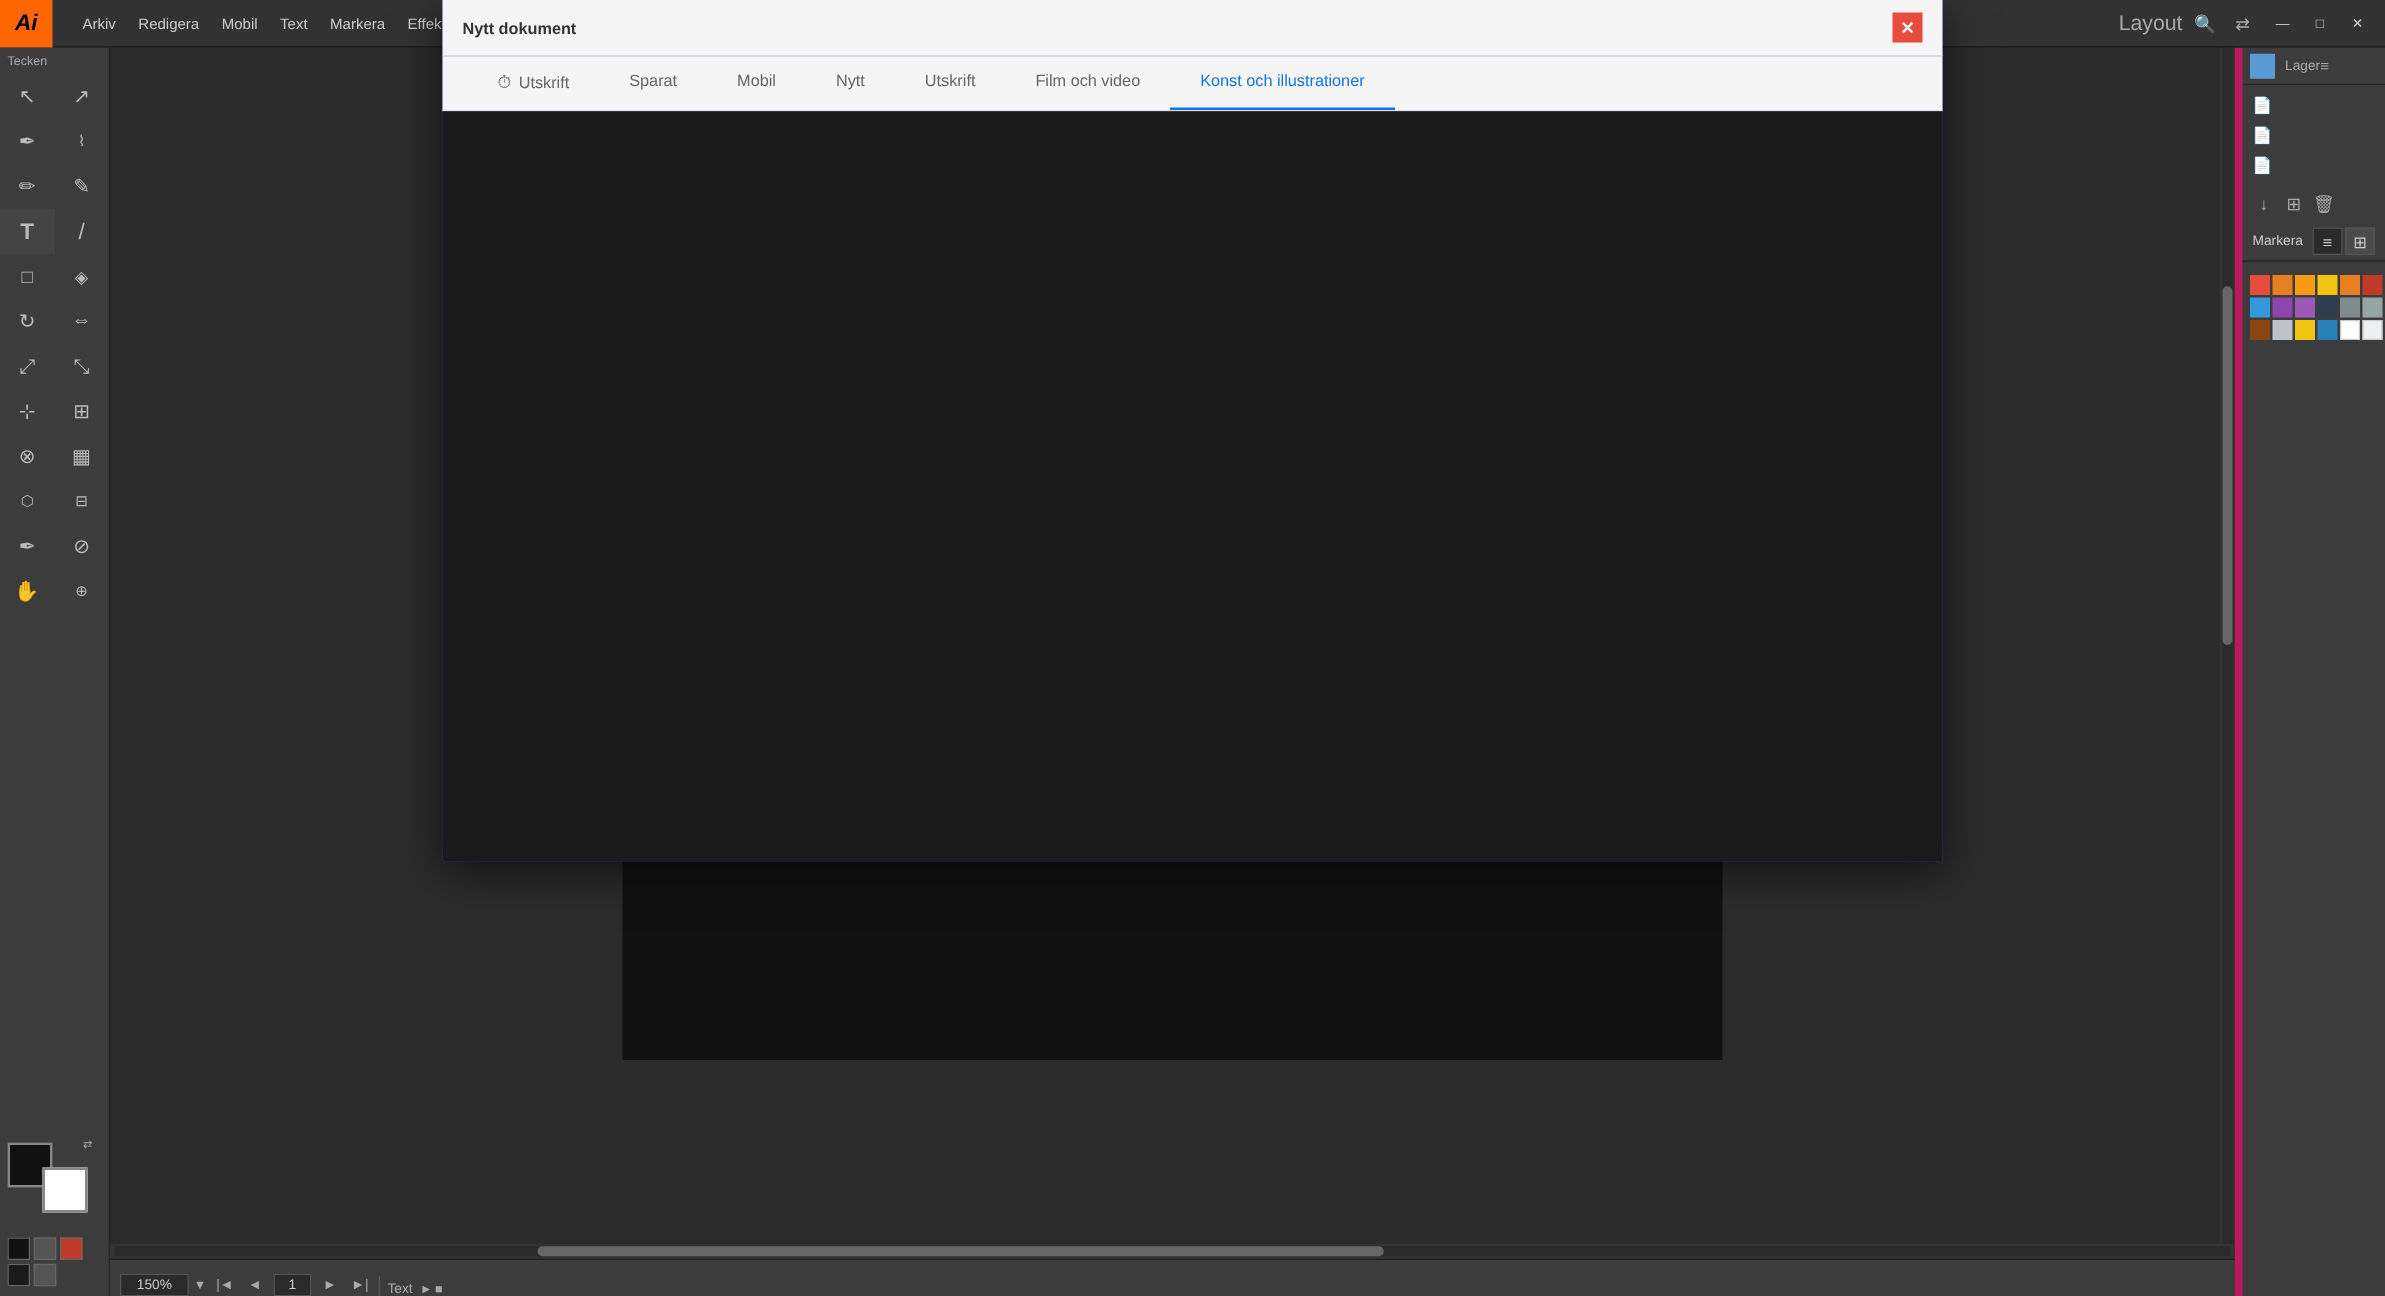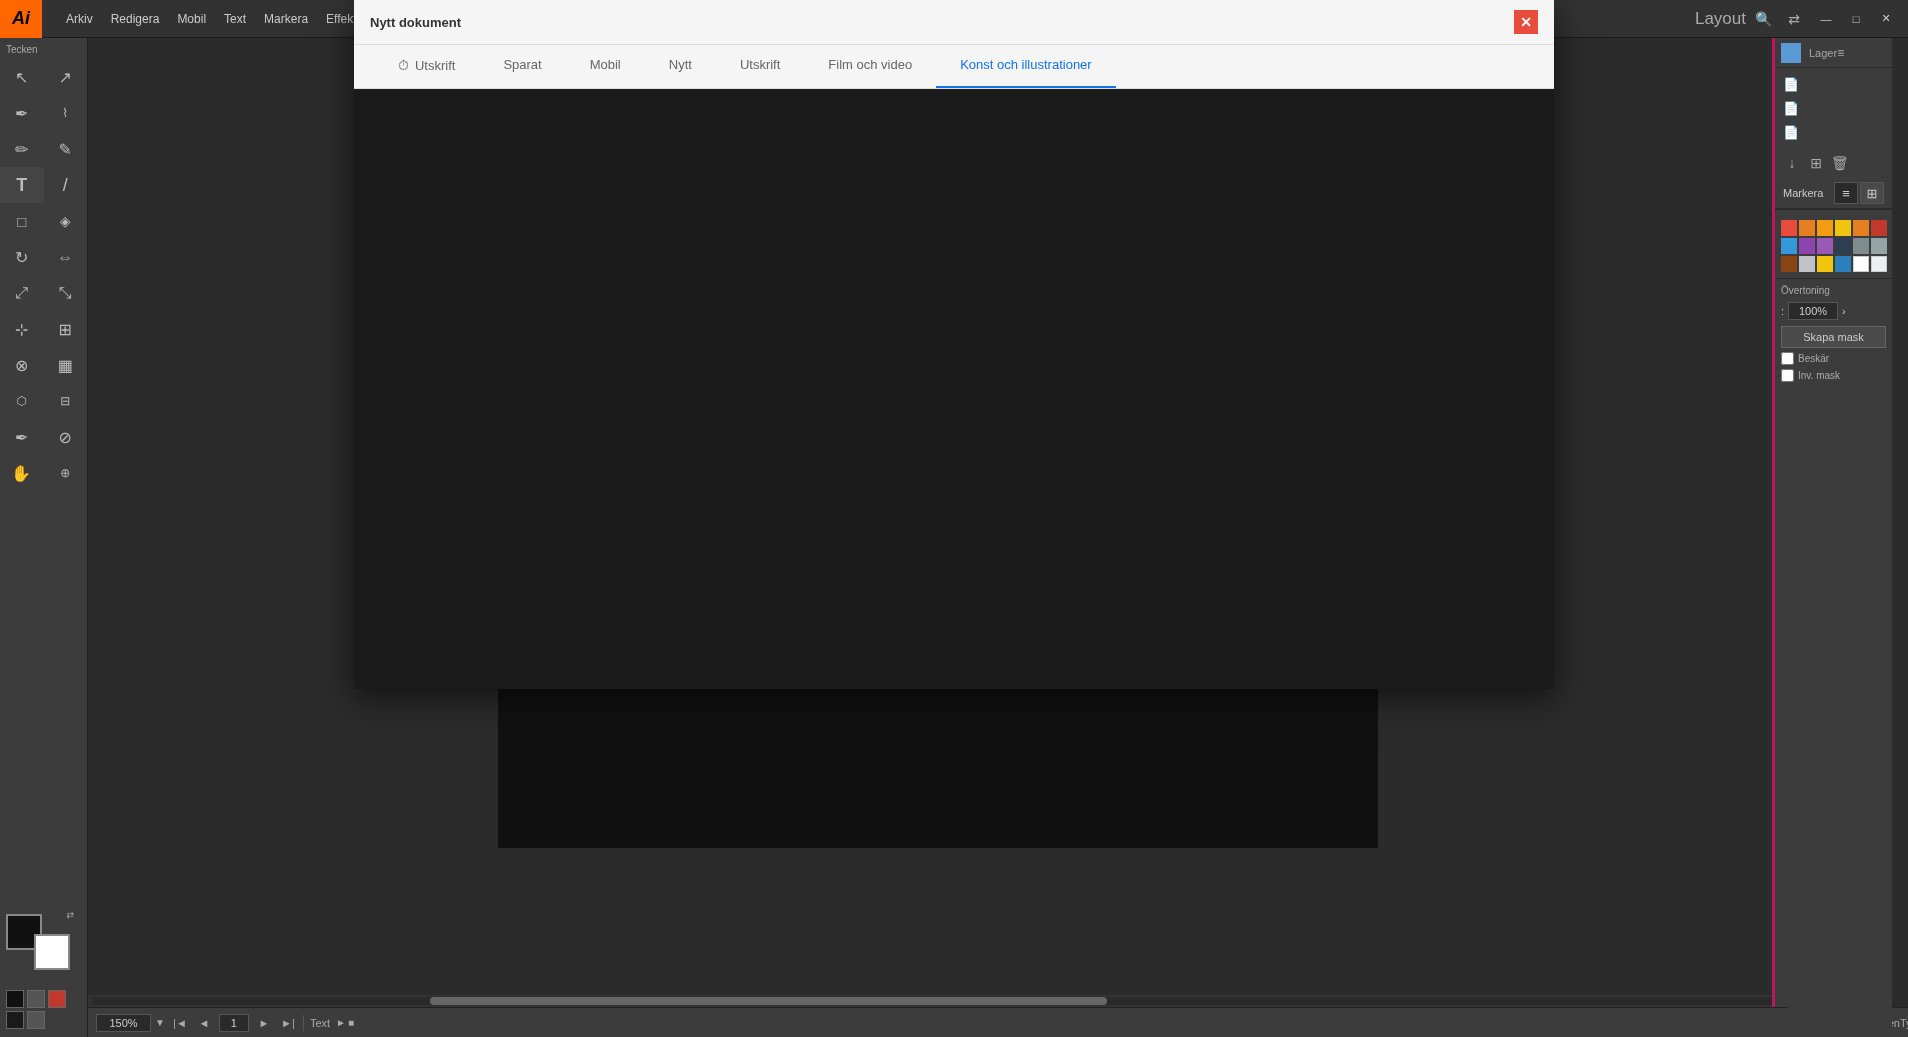--- a/index.html
+++ b/index.html
@@ -143,25 +143,25 @@
       width: 36px;
       height: 36px;
       background: #fff;
       border: 2px solid #888;
     }
 
     
     #right-panel {
       position: absolute;
       top: 38px;
-      right: 16px;
+      right: 0;
       width: 120px;
       bottom: 0;
       background: #3c3c3c;
-      border-left: 3px solid #be185d;
+      border-left: 6px solid #be185d;
       z-index: 50;
     }
     .right-panel-header {
       display: flex;
       align-items: center;
       padding: 4px 6px;
       font-size: 11px;
       color: #aaa;
       border-bottom: 1px solid #2a2a2a;
       height: 30px;
@@ -361,21 +361,21 @@
     
     #status-bar {
       position: absolute;
       bottom: 0;
       left: 88px;
       right: 120px;
       height: 30px;
       background: #3c3c3c;
       border-top: 1px solid #222;
       display: flex;
-      align-items: center;
+      align-items: flex-end;
       padding: 0 8px;
       gap: 6px;
       font-size: 11px;
       color: #aaa;
       z-index: 50;
     }
     .zoom-control {
       display: flex;
       align-items: center;
       gap: 4px;
@@ -715,37 +715,20 @@
       <div class="palette-swatch" style="background:#95a5a6;"></div>
       <div class="palette-swatch" style="background:#8B4513;"></div>
       <div class="palette-swatch" style="background:#bdc3c7;"></div>
       <div class="palette-swatch" style="background:#f1c40f;"></div>
       <div class="palette-swatch" style="background:#2980b9;"></div>
       <div class="palette-swatch" style="background:#ffffff;border:1px solid #ccc;"></div>
       <div class="palette-swatch" style="background:#ecf0f1;border:1px solid #ccc;"></div>
     </div>
   </div>
 
-  <div class="gradient-section">
-    <div class="gradient-title">Övertoning</div>
-    <div class="gradient-percent">
-      <span>:</span>
-      <input class="zoom-value" value="100%" style="width: 50px;">
-      <span style="cursor:pointer;">›</span>
-    </div>
-    <button class="create-mask-btn">Skapa mask</button>
-    <div class="checkbox-row">
-      <input type="checkbox" style="">
-      <span>Beskär</span>
-    </div>
-    <div class="checkbox-row">
-      <input type="checkbox" style="">
-      <span>Inv. mask</span>
-    </div>
-  </div>
 </div>
 
 <div id="status-bar">
   <div class="zoom-control">
     <input class="zoom-value" value="150%" style="">
     <span style="cursor:pointer;font-size:10px;">▼</span>
   </div>
   <button class="nav-btn">|◄</button>
   <button class="nav-btn">◄</button>
   <input class="page-input" value="1" style="">

